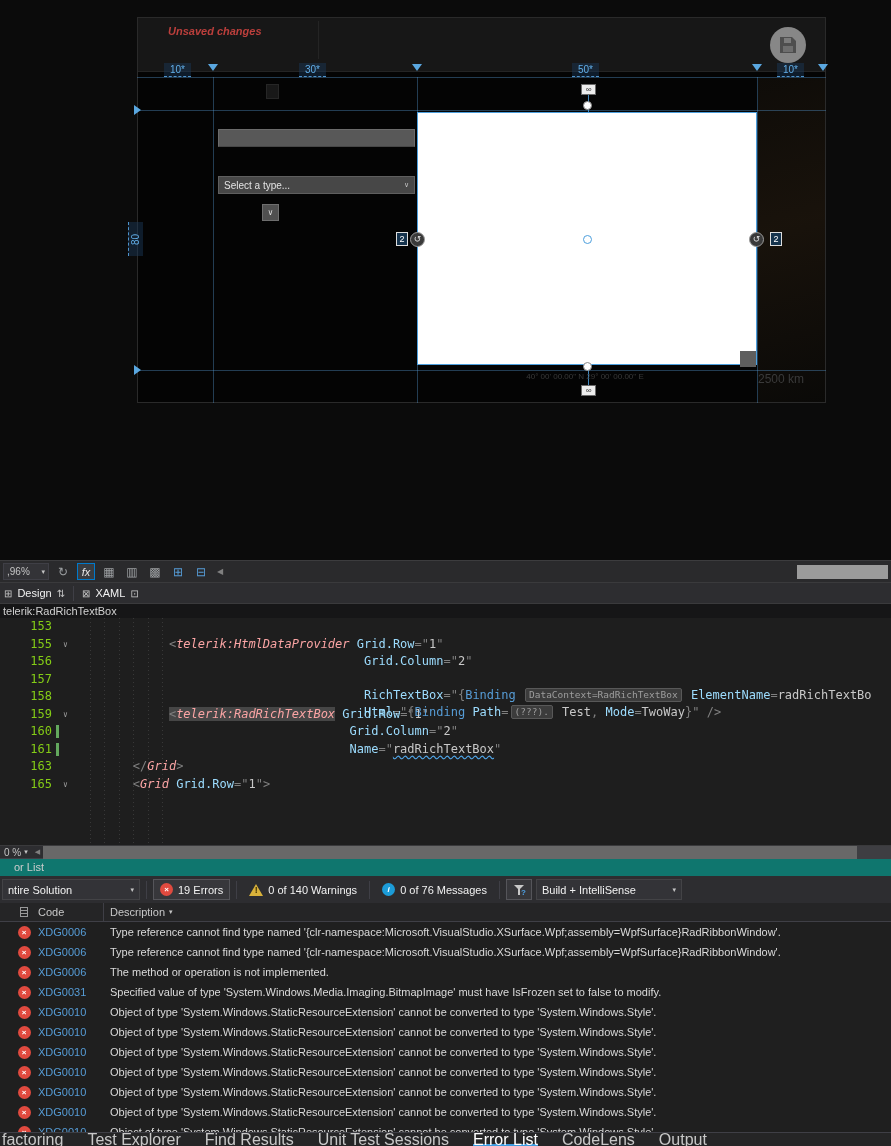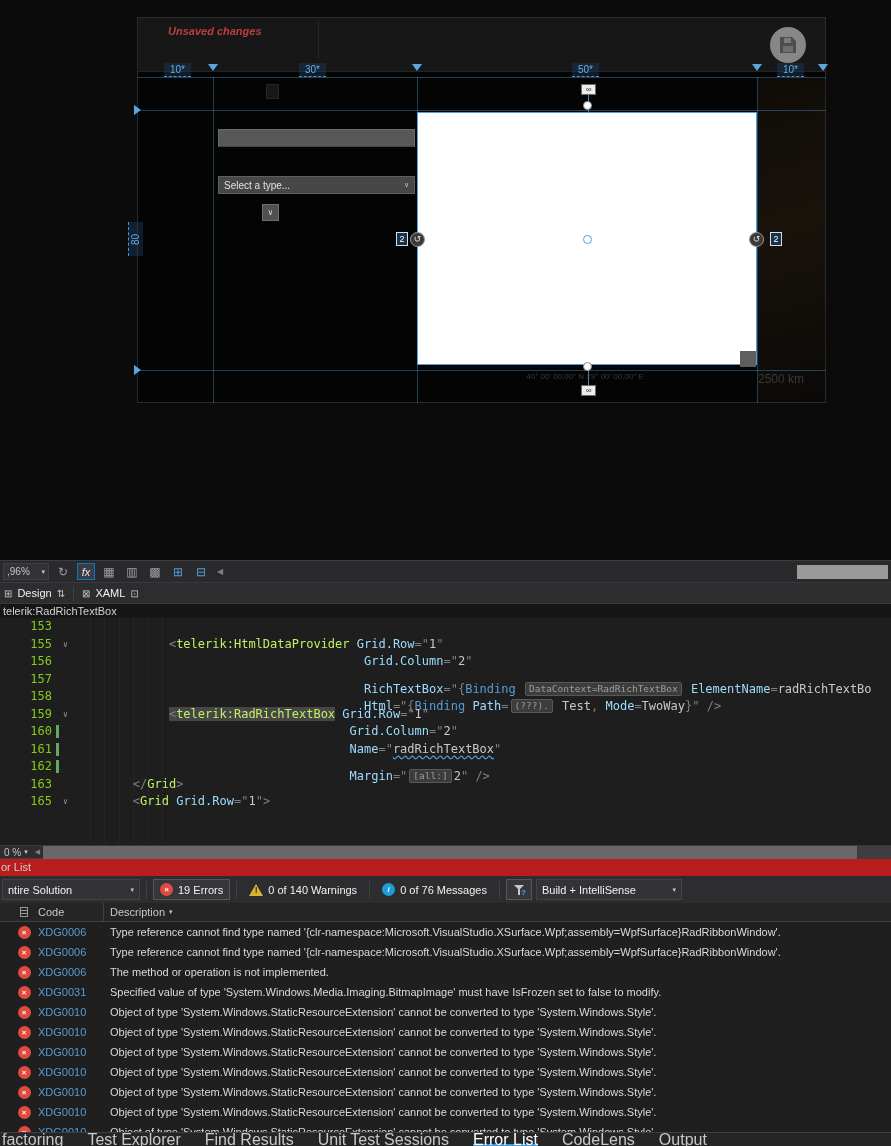--- a/index.html
+++ b/index.html
@@ -63,35 +63,35 @@
   
   .editor{position:relative;height:227px;background:#1E1E1E;overflow:hidden;}
   .iguide{position:absolute;top:0;height:100%;width:1px;background:repeating-linear-gradient(to bottom,#383838 0 1px,transparent 1px 4px);}
   .code-lines{position:relative;}
   .code-line{display:flex;height:17.5px;line-height:17.5px;font-family:"DejaVu Sans Mono",monospace;font-size:12px;white-space:pre;}
   .gutter{position:relative;width:75px;flex:none;}
   .ln{display:inline-block;width:52px;text-align:right;color:#84cc16;}
   .chg{position:absolute;left:56px;top:2px;width:3px;height:13px;background:#63A85E;}
   .fold{position:absolute;left:63px;top:0;font-size:8px;color:#9A9A9A;}
   .code-content{flex:none;}
-  .tk-d{color:#808080;} .tk-e{color:#bef264;} .tk-a{color:#9CDCFE;} .tk-s{color:#C8C8C8;}
+  .tk-d{color:#808080;} .tk-e{color:#fca5a5;font-style:italic;} .tk-a{color:#9CDCFE;} .tk-s{color:#C8C8C8;}
   .tk-k{color:#569CD6;} .tk-c{color:#6A9955;} .tk-w{color:#D4D4D4;}
   .tk-hl{background:#464646;}
   .sq{text-decoration:underline;text-decoration-style:wavy;text-decoration-color:#4FA5E8;text-underline-offset:2px;}
-  .hint{display:inline-block;background:#3C3C3C;border:1px solid #585858;color:#9D9D9D;font-size:9.5px;line-height:12px;padding:0 3px;margin:11px 2px;vertical-align:1px;border-radius:2px;}
+  .hint{display:inline-block;background:#3C3C3C;border:1px solid #585858;color:#9D9D9D;font-size:9.5px;line-height:12px;padding:0 3px;margin:17px 2px;vertical-align:1px;border-radius:2px;}
 
   
   .editor-status{height:13px;background:#2D2D30;display:flex;align-items:center;border-top:1px solid #3A3A3C;}
   .es-zoom{display:flex;align-items:center;gap:3px;color:#C5C5C5;font-size:10px;padding:0 4px;}
   .es-arrow{color:#808080;font-size:7px;padding:0 3px;}
   .es-track{flex:1;height:13px;background:#3E3E42;position:relative;}
   .es-thumb{position:absolute;left:0;top:0;height:13px;width:96%;background:#686868;}
 
   
-  .el-title{height:18px;background:#b91c1c;border-top:1px solid #3F3F46;color:#CCCCCC;font-size:11px;line-height:17px;padding-left:1px;}
+  .el-title{height:18px;background:#0f766e;border-top:1px solid #3F3F46;color:#CCCCCC;font-size:11px;line-height:17px;padding-left:14px;}
   .el-toolbar{height:27px;background:#2D2D30;display:flex;align-items:center;gap:4px;padding:0 2px;}
   .combo{height:21px;background:#333337;border:1px solid #434346;display:flex;align-items:center;justify-content:space-between;font-size:11px;color:#F1F1F1;padding:0 5px;}
   .combo.scope{width:138px;}
   .combo.source{width:146px;}
   .tb-sep{width:1px;height:18px;background:#3F3F46;margin:0 2px;}
   .tb-btn{display:flex;align-items:center;gap:5px;height:21px;padding:0 6px;font-size:11px;color:#F1F1F1;}
   .tb-btn.boxed{border:1px solid #55555A;background:#37373B;}
   .ic-err{width:13px;height:13px;border-radius:50%;background:#E04A3F;color:#fff;font-size:8px;font-weight:bold;display:flex;align-items:center;justify-content:center;flex:none;}
   .ic-warn{position:relative;width:14px;height:12px;flex:none;}
   .ic-warn:before{content:"";position:absolute;left:0;top:0;width:0;height:0;border-left:7px solid transparent;border-right:7px solid transparent;border-bottom:12px solid #D9B23A;}
@@ -219,21 +219,20 @@
     <div class="iguide" style="left:162px"></div>
     <div class="code-lines" id="code-lines">
         <div class="code-line"><div class="gutter"><span class="ln">153</span></div><div class="code-content" style="padding-left: 0ch;"></div></div>
         <div class="code-line"><div class="gutter"><span class="ln">155</span><span class="fold">∨</span></div><div class="code-content" style="padding-left: 13ch;"><span class="tk-d">&lt;</span><span class="tk-e">telerik:HtmlDataProvider</span><span class="tk-w"> </span><span class="tk-a">Grid.Row</span><span class="tk-d">="</span><span class="tk-s">1</span><span class="tk-d">"</span></div></div>
         <div class="code-line"><div class="gutter"><span class="ln">156</span></div><div class="code-content" style="padding-left: 40ch;"><span class="tk-a">Grid.Column</span><span class="tk-d">="</span><span class="tk-s">2</span><span class="tk-d">"</span></div></div>
         <div class="code-line"><div class="gutter"><span class="ln">157</span></div><div class="code-content" style="padding-left: 40ch;"><span class="tk-a">RichTextBox</span><span class="tk-d">="{</span><span class="tk-k">Binding</span><span class="tk-w"> </span><span class="hint">DataContext=RadRichTextBox</span><span class="tk-w"> </span><span class="tk-a">ElementName</span><span class="tk-d">=</span><span class="tk-s">radRichTextBo</span></div></div>
         <div class="code-line"><div class="gutter"><span class="ln">158</span></div><div class="code-content" style="padding-left: 40ch;"><span class="tk-a">Html</span><span class="tk-d">="{</span><span class="tk-k">Binding</span><span class="tk-w"> </span><span class="tk-a">Path</span><span class="tk-d">=</span><span class="hint">(???).</span><span class="tk-w"> </span><span class="tk-s">Test</span><span class="tk-d">,</span><span class="tk-w"> </span><span class="tk-a">Mode</span><span class="tk-d">=</span><span class="tk-s">TwoWay</span><span class="tk-d">}"</span><span class="tk-w"> </span><span class="tk-d">/&gt;</span></div></div>
         <div class="code-line"><div class="gutter"><span class="ln">159</span><span class="fold">∨</span></div><div class="code-content" style="padding-left: 13ch;"><span class="tk-d tk-hl">&lt;</span><span class="tk-e tk-hl">telerik:RadRichTextBox</span><span class="tk-w"> </span><span class="tk-a">Grid.Row</span><span class="tk-d">="</span><span class="tk-s">1</span><span class="tk-d">"</span></div></div>
         <div class="code-line"><div class="gutter"><span class="ln">160</span><span class="chg"></span></div><div class="code-content" style="padding-left: 38ch;"><span class="tk-a">Grid.Column</span><span class="tk-d">="</span><span class="tk-s">2</span><span class="tk-d">"</span></div></div>
         <div class="code-line"><div class="gutter"><span class="ln">161</span><span class="chg"></span></div><div class="code-content" style="padding-left: 38ch;"><span class="tk-a">Name</span><span class="tk-d">="</span><span class="tk-s sq">radRichTextBox</span><span class="tk-d">"</span></div></div>
-        <div class="code-line"><div class="gutter"><span class="ln">162</span><span class="chg"></span></div><div class="code-content" style="padding-left: 38ch;"><span class="tk-a">Margin</span><span class="tk-d">="</span><span class="hint">[all:]</span><span class="tk-s">2</span><span class="tk-d">"</span><span class="tk-w"> </span><span class="tk-d">/&gt;</span></div></div>
         <div class="code-line"><div class="gutter"><span class="ln">163</span></div><div class="code-content" style="padding-left: 8ch;"><span class="tk-d">&lt;/</span><span class="tk-e">Grid</span><span class="tk-d">&gt;</span></div></div>
         <div class="code-line"><div class="gutter"><span class="ln">165</span><span class="fold">∨</span></div><div class="code-content" style="padding-left: 8ch;"><span class="tk-d">&lt;</span><span class="tk-e">Grid</span><span class="tk-w"> </span><span class="tk-a">Grid.Row</span><span class="tk-d">="</span><span class="tk-s">1</span><span class="tk-d">"</span><span class="tk-d">&gt;</span></div></div>
       </div>
   </section>
 
   <section class="editor-status">
     <span class="es-zoom">
       <span>0 %</span>
       <span class="caretv">▾</span>
     </span>

